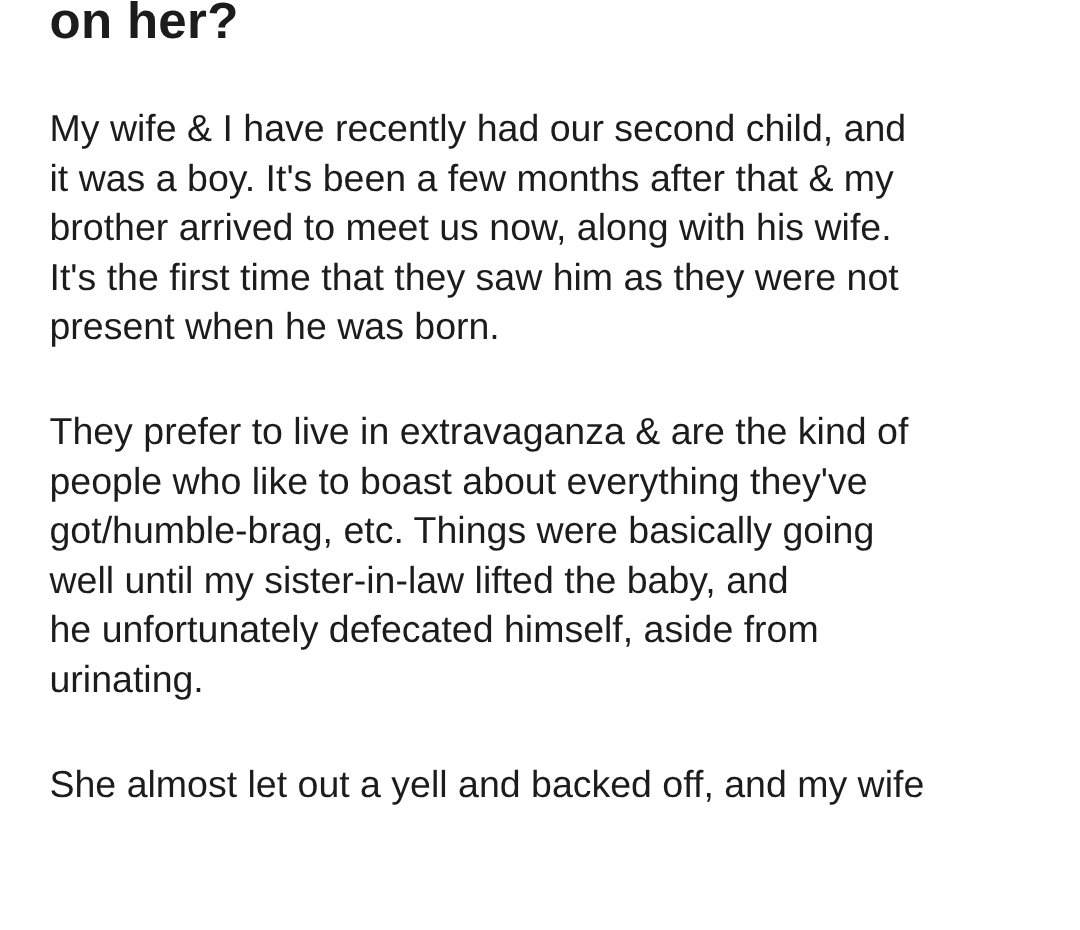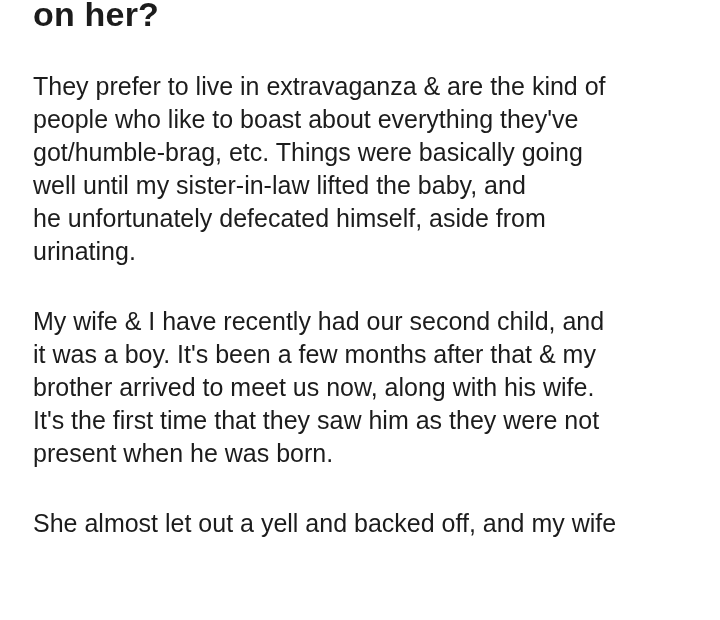--- a/index.html
+++ b/index.html
@@ -36,28 +36,28 @@
     font-weight: 400;
     margin: 0 0 37px 0;
     white-space: pre-line;
   }
 </style>
 </head>
 <body>
 
 <div class="post">
   <h1 class="post-title">on her?</h1>
+  <p class="post-paragraph">My wife &amp; I have recently had our second child, and
+it was a boy. It's been a few months after that &amp; my
+brother arrived to meet us now, along with his wife.
+It's the first time that they saw him as they were not
+present when he was born.</p>
   <p class="post-paragraph">They prefer to live in extravaganza &amp; are the kind of
 people who like to boast about everything they've
 got/humble-brag, etc. Things were basically going
 well until my sister-in-law lifted the baby, and
 he unfortunately defecated himself, aside from
 urinating.</p>
-  <p class="post-paragraph">My wife &amp; I have recently had our second child, and
-it was a boy. It's been a few months after that &amp; my
-brother arrived to meet us now, along with his wife.
-It's the first time that they saw him as they were not
-present when he was born.</p>
   <p class="post-paragraph">She almost let out a yell and backed off, and my wife
 took the child from her hands. We apologized, but
 they got mad &amp; were like how "disgusting" it was and
 that she wasn't expecting it. She washed it off, but</p>
 </div>
 
 </body></html>

